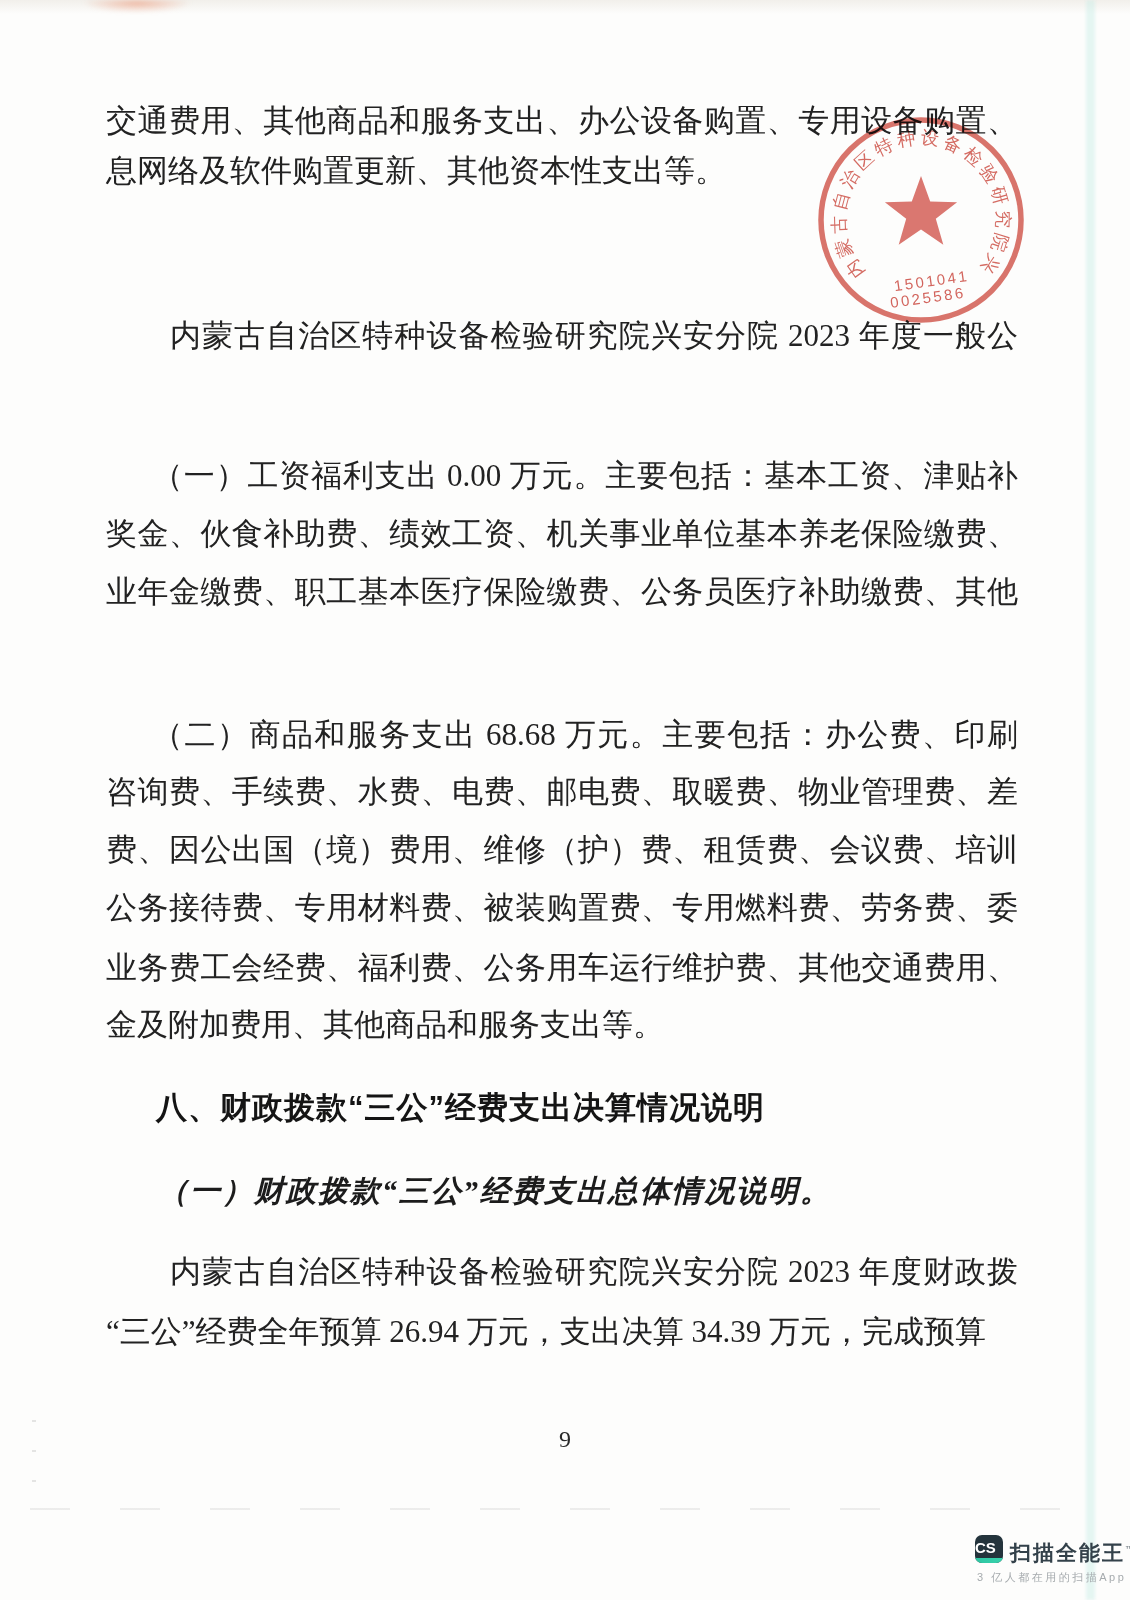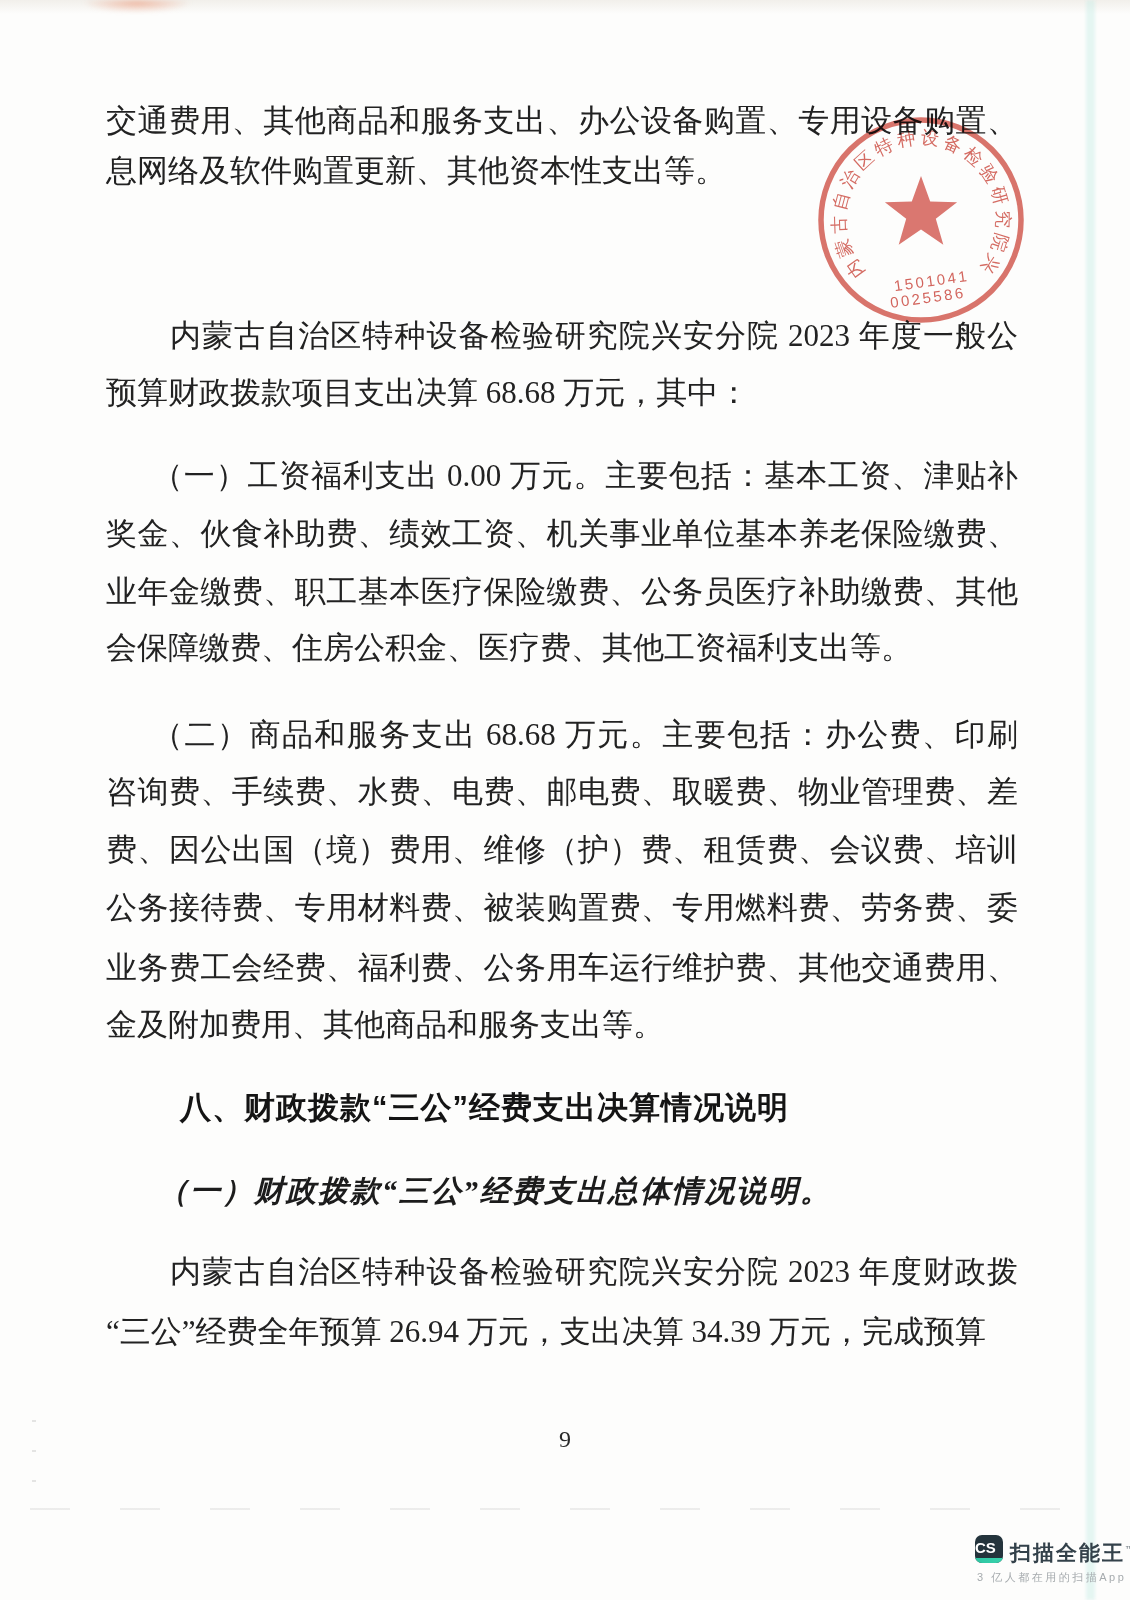--- a/index.html
+++ b/index.html
@@ -100,35 +100,33 @@
       <i></i>
       <i></i>
       <i></i>
     </div>
 
   <div class="line fill" style="top:98px">交通费用、其他商品和服务支出、办公设备购置、专用设备购置、信</div>
   <div class="line" style="top:148px">息网络及软件购置更新、其他资本性支出等。</div>
 
 
   <div class="line fill ind-b" style="top:313px">内蒙古自治区特种设备检验研究院兴安分院 2023 年度一般公共</div>
-  <div class="line" style="top:370px">预算财政拨款项目支出决算 68.68 万元，其中：</div>
 
   <div class="line fill ind-a" style="top:453px"><span class="lead">（一）工资福利支出 0.00 万元。</span><span>主要包括：基本工资、津贴补贴、</span></div>
   <div class="line fill" style="top:511px">奖金、伙食补助费、绩效工资、机关事业单位基本养老保险缴费、职</div>
   <div class="line fill" style="top:569px">业年金缴费、职工基本医疗保险缴费、公务员医疗补助缴费、其他社</div>
-  <div class="line" style="top:625px">会保障缴费、住房公积金、医疗费、其他工资福利支出等。</div>
 
   <div class="line fill ind-a" style="top:712px"><span class="lead">（二）商品和服务支出 68.68 万元。</span><span>主要包括：办公费、印刷费、</span></div>
   <div class="line fill" style="top:769px">咨询费、手续费、水费、电费、邮电费、取暖费、物业管理费、差旅</div>
   <div class="line fill" style="top:827px">费、因公出国（境）费用、维修（护）费、租赁费、会议费、培训费、</div>
   <div class="line fill" style="top:885px">公务接待费、专用材料费、被装购置费、专用燃料费、劳务费、委托</div>
   <div class="line fill" style="top:945px">业务费工会经费、福利费、公务用车运行维护费、其他交通费用、税</div>
   <div class="line" style="top:1002px">金及附加费用、其他商品和服务支出等。</div>
 
-  <div class="heading" style="left:180px;top:1085px">八、财政拨款“三公”经费支出决算情况说明</div>
+  <div class="heading" style="left:156px;top:1085px">八、财政拨款“三公”经费支出决算情况说明</div>
   <div class="kai-sub" style="left:158px;top:1168px">（一）财政拨款“三公”经费支出总体情况说明。</div>
 
   <div class="line fill ind-b" style="top:1249px">内蒙古自治区特种设备检验研究院兴安分院 2023 年度财政拨款</div>
   <div class="line" style="top:1309px">“三公”经费全年预算 26.94 万元，支出决算 34.39 万元，完成预算</div>
 
   <div class="page-number">9</div>
 
   <svg class="seal" width="260" height="260" viewBox="0 0 260 260">
     <circle cx="130" cy="130" r="100" fill="none" stroke="rgba(204,62,50,0.78)" stroke-width="5.5"></circle>
     <path d="M130,86 L139.2,111.4 L166.1,112.3 L144.8,128.8 L152.3,154.7 L130,139.6 L107.7,154.7 L115.2,128.8 L93.9,112.3 L120.8,111.4 Z" fill="rgba(206,67,56,0.78)"></path>

